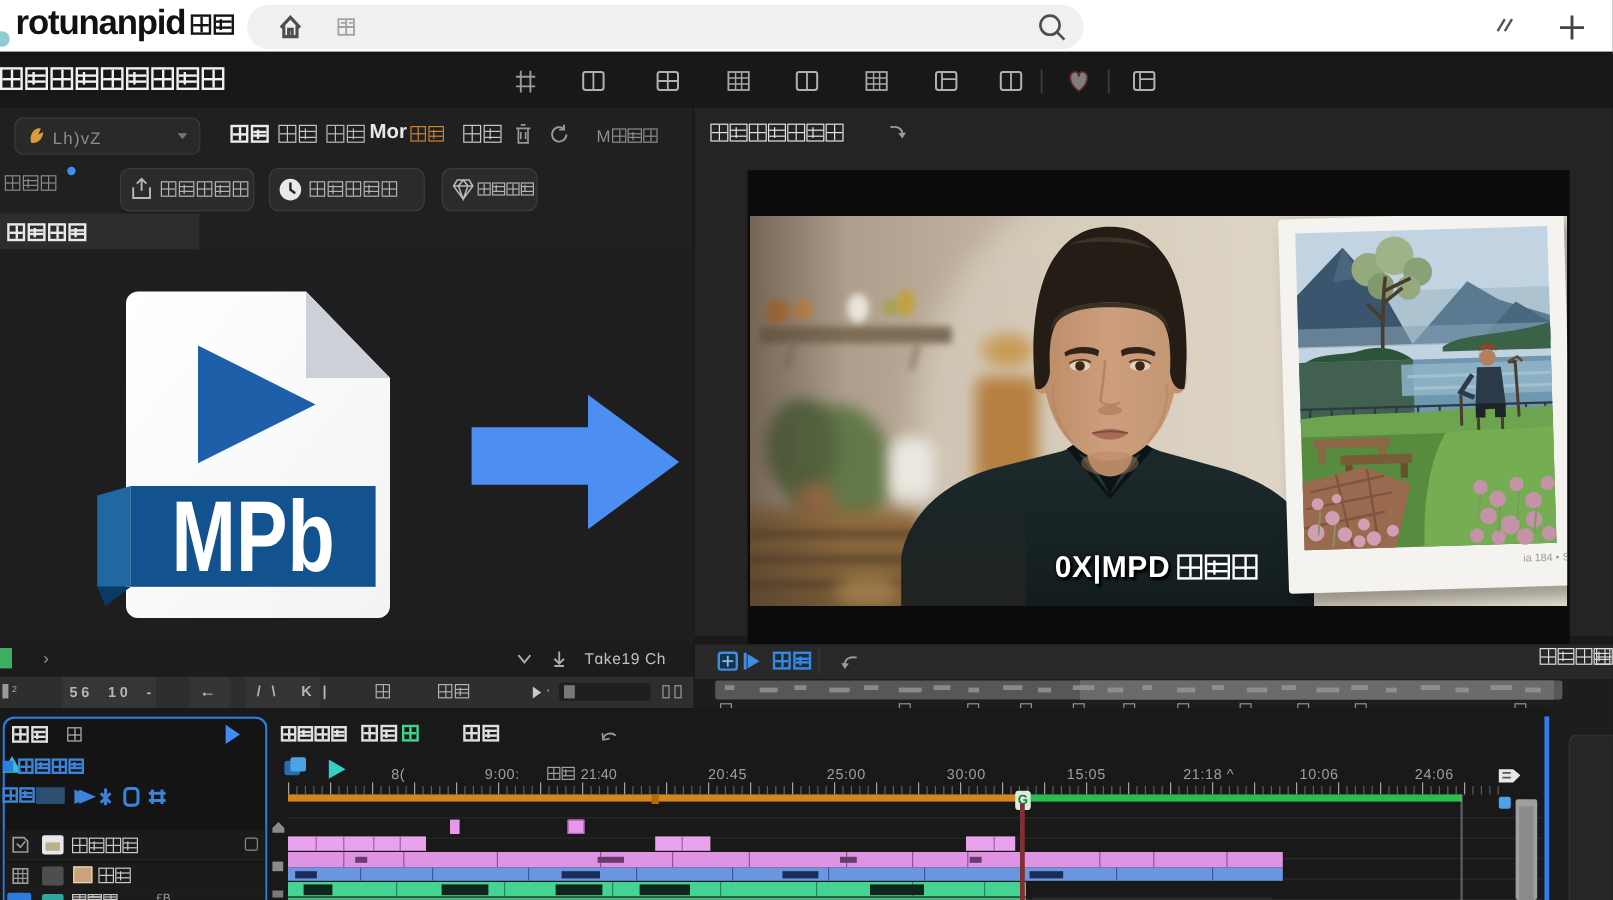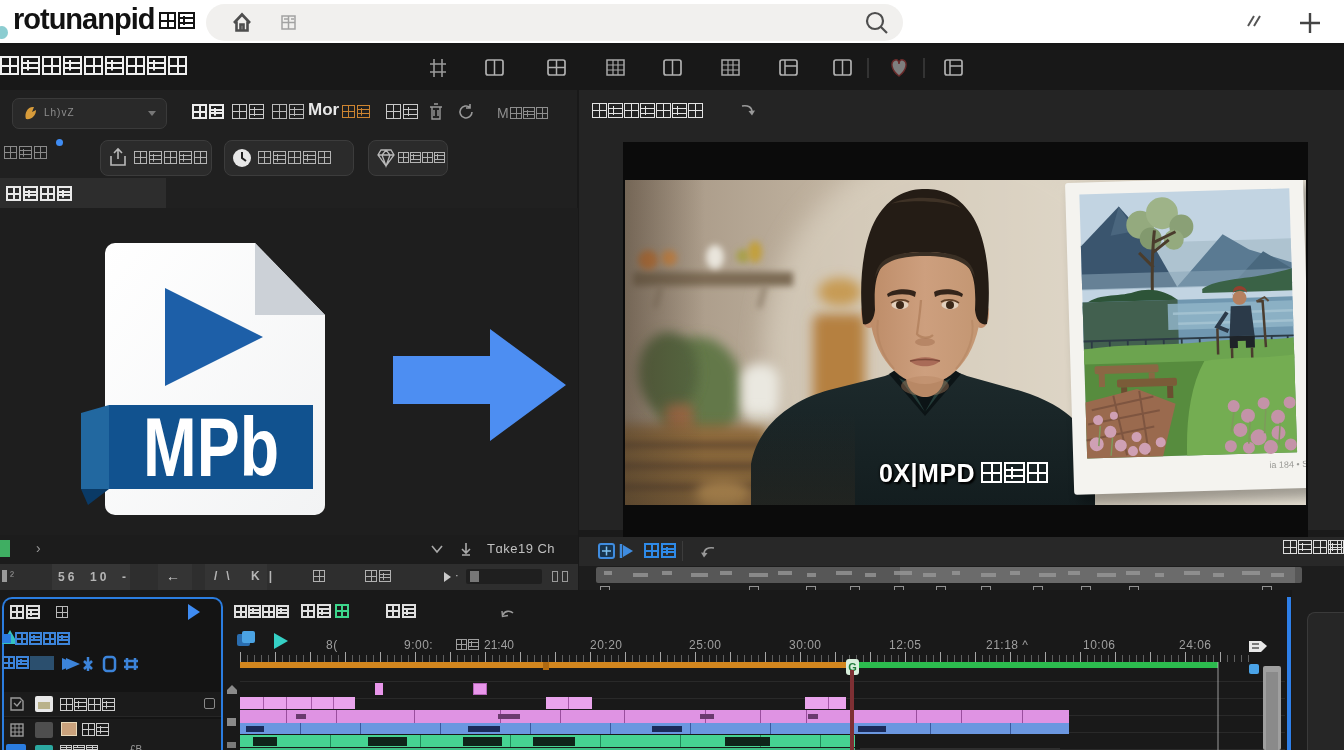--- a/index.html
+++ b/index.html
@@ -65,21 +65,21 @@
     <path d="M526 5 V20 M526 11 H538" stroke="#b0b0b0" stroke-width="1.5"></path>
     <path d="M444 3 V23 M500 3 V23" stroke="#3c3c3c" stroke-width="1.5"></path>
   </svg>
 <div class="a" style="left:0;top:90px;width:578px;height:472px;background:#202020"></div>
 <div class="a" style="left:577px;top:90px;width:2px;height:472px;background:#191919"></div>
 <div class="a" style="left:12px;top:98px;width:155px;height:31px;border-radius:7px;background:#292929;border:1px solid #3a3a3a"></div>
 <svg class="a" style="left:20px;top:103px" width="140" height="20" viewBox="0 0 140 20">
 <path d="M6 16 C4 10 8 3 14 4 L12 9 L16 7 C16 13 11 17 6 16 Z" fill="#d79b3a"></path>
 <path d="M128 8 l4 5 l4 -5" fill="#777"></path>
   </svg>
-<div class="a" style="left:44px;top:107px;font-size:10px;color:#8e8e8e;letter-spacing:1px">Lh)vZ</div>
+<div class="a" style="left:44px;top:107px;font-size:14px;color:#8e8e8e;letter-spacing:1px">Lh)vZ</div>
 <div class="a" style="left:192px;top:104px"><i class="c b" style="width:15px;height:15px;color:#ececec;margin-right:2px"></i><i class="d b" style="width:15px;height:15px;color:#ececec;margin-right:2px"></i></div>
 <div class="a" style="left:232px;top:104px"><i class="c " style="width:15px;height:15px;color:#c9c9c9;margin-right:2px"></i><i class="d " style="width:15px;height:15px;color:#c9c9c9;margin-right:2px"></i></div>
 <div class="a" style="left:272px;top:104px"><i class="c " style="width:15px;height:15px;color:#b9b9b9;margin-right:2px"></i><i class="d " style="width:15px;height:15px;color:#b9b9b9;margin-right:2px"></i></div>
 <div class="a" style="left:308px;top:100px;font-size:17px;font-weight:bold;color:#e8e8e8">Mor</div>
 <div class="a" style="left:342px;top:105px"><i class="c " style="width:13px;height:13px;color:#cd8430;margin-right:2px"></i><i class="d " style="width:13px;height:13px;color:#cd8430;margin-right:2px"></i></div>
 <div class="a" style="left:386px;top:104px"><i class="c " style="width:15px;height:15px;color:#c9c9c9;margin-right:2px"></i><i class="d " style="width:15px;height:15px;color:#c9c9c9;margin-right:2px"></i></div>
 <svg class="a" style="left:426px;top:102px" width="60" height="20" viewBox="0 0 60 20">
 <path d="M4 5 H16 M6 5 V17 H14 V5 M8 2 H12 M8 8 V14 M12 8 V14" stroke="#999" stroke-width="1.4" fill="none"></path>
 <path d="M46 10 a6 6 0 1 1 -2 -4.5 M44 2 v4 h-4" stroke="#999" stroke-width="1.6" fill="none"></path>
   </svg>
@@ -431,24 +431,24 @@
 <path d="M3 8 C4 4 10 3 13 6" stroke="#9a9a9a" stroke-width="1.6" fill="none"></path>
     <path d="M2 4 L2.5 9.5 L8 8.5" fill="none" stroke="#9a9a9a" stroke-width="1.4"></path>
   </svg>
 <svg class="a" style="left:236px;top:630px" width="60" height="22" viewBox="0 0 60 22">
 <rect x="1" y="4" width="13" height="12" rx="2" fill="#2a6daf"></rect>
 <rect x="6" y="1" width="13" height="12" rx="2" fill="#4ba3e3"></rect>
 <path d="M38 3 L38 19 L52 11 Z" fill="#35d0c5"></path>
   </svg>
 <div class="a" style="left:326px;top:638px;font-size:12px;color:#9f9f9f;letter-spacing:.5px">8(</div>
 <div class="a" style="left:404px;top:638px;font-size:12px;color:#9f9f9f;letter-spacing:.5px">9:00:</div>
-<div class="a" style="left:590px;top:638px;font-size:12px;color:#9f9f9f;letter-spacing:.5px">20:20</div>
+<div class="a" style="left:590px;top:638px;font-size:12px;color:#9f9f9f;letter-spacing:.5px">20:45</div>
 <div class="a" style="left:689px;top:638px;font-size:12px;color:#9f9f9f;letter-spacing:.5px">25:00</div>
 <div class="a" style="left:789px;top:638px;font-size:12px;color:#9f9f9f;letter-spacing:.5px">30:00</div>
-<div class="a" style="left:889px;top:638px;font-size:12px;color:#9f9f9f;letter-spacing:.5px">12:05</div>
+<div class="a" style="left:889px;top:638px;font-size:12px;color:#9f9f9f;letter-spacing:.5px">15:05</div>
 <div class="a" style="left:986px;top:638px;font-size:12px;color:#9f9f9f;letter-spacing:.5px">21:18 ^</div>
 <div class="a" style="left:1083px;top:638px;font-size:12px;color:#9f9f9f;letter-spacing:.5px">10:06</div>
 <div class="a" style="left:1179px;top:638px;font-size:12px;color:#9f9f9f;letter-spacing:.5px">24:06</div>
 <div class="a" style="left:456px;top:639px"><i class="c " style="width:11px;height:11px;color:#9f9f9f;margin-right:1px"></i><i class="d " style="width:11px;height:11px;color:#9f9f9f;margin-right:1px"></i></div>
 <div class="a" style="left:484px;top:638px;font-size:12px;color:#9f9f9f">21:40</div>
 <svg class="a" style="left:1247px;top:637px" width="24" height="18" viewBox="0 0 24 18">
 <path d="M2 4 H14 L20 9 L14 15 H2 Z" fill="#e8e8e8"></path>
     <path d="M5 7 h7 M5 11 h7" stroke="#555" stroke-width="1.5"></path>
   </svg>
 <div class="a" style="left:240px;top:652px;width:1px;height:10px;background:#a5a5a5"></div>

